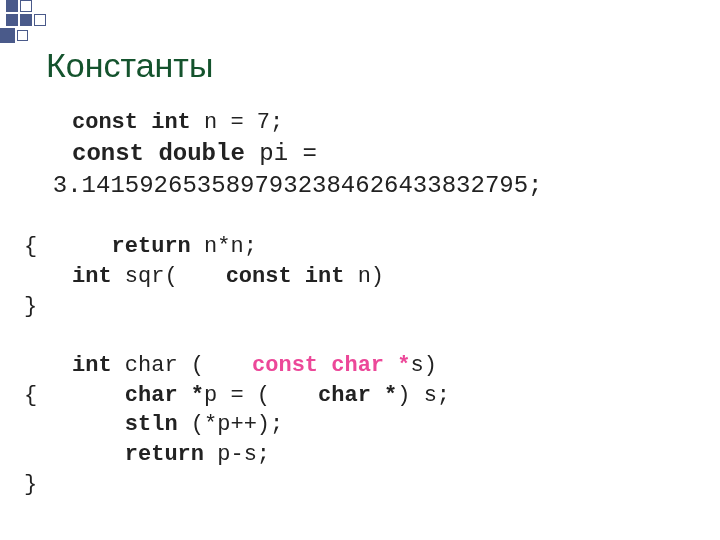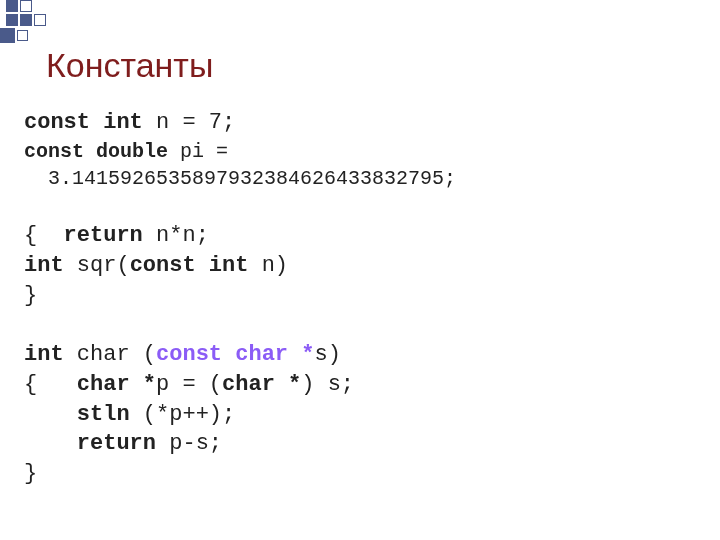--- a/index.html
+++ b/index.html
@@ -23,37 +23,37 @@
     background: #ffffff;
     border: 1px solid #4a5a8a;
   }
   .sq.filled { background: #4a5a8a; }
   .title {
     position: absolute;
     top: 46px;
     left: 46px;
     font-size: 34px;
     font-family: Arial, sans-serif;
-    color: #7f1d1d;
+    color: #14532d;
     font-weight: 400;
   }
   .content {
     position: absolute;
     top: 108px;
     left: 24px;
     font-family: "Courier New", monospace;
     color: #222222;
     line-height: 1.35;
   }
   .line { white-space: pre; }
   .l1 { font-size: 22px; }
-  .l2 { font-size: 20px; }
+  .l2 { font-size: 24px; }
   .l3 { font-size: 22px; }
-  .b { font-weight: bold; }
-  .red { color: #8b5cf6; }
+  .b { font-weight: bold; margin-left: 48px; }
+  .red { color: #ec4899; }
 </style>
 </head>
 <body>
 
 <div class="deco">
   <div class="sq filled" style="left:6px; top:0px; width:12px; height:12px;"></div>
   <div class="sq" style="left:20px; top:0px; width:12px; height:12px;"></div>
   <div class="sq filled" style="left:6px; top:14px; width:12px; height:12px;"></div>
   <div class="sq filled" style="left:20px; top:14px; width:12px; height:12px;"></div>
   <div class="sq" style="left:34px; top:14px; width:12px; height:12px;"></div>

